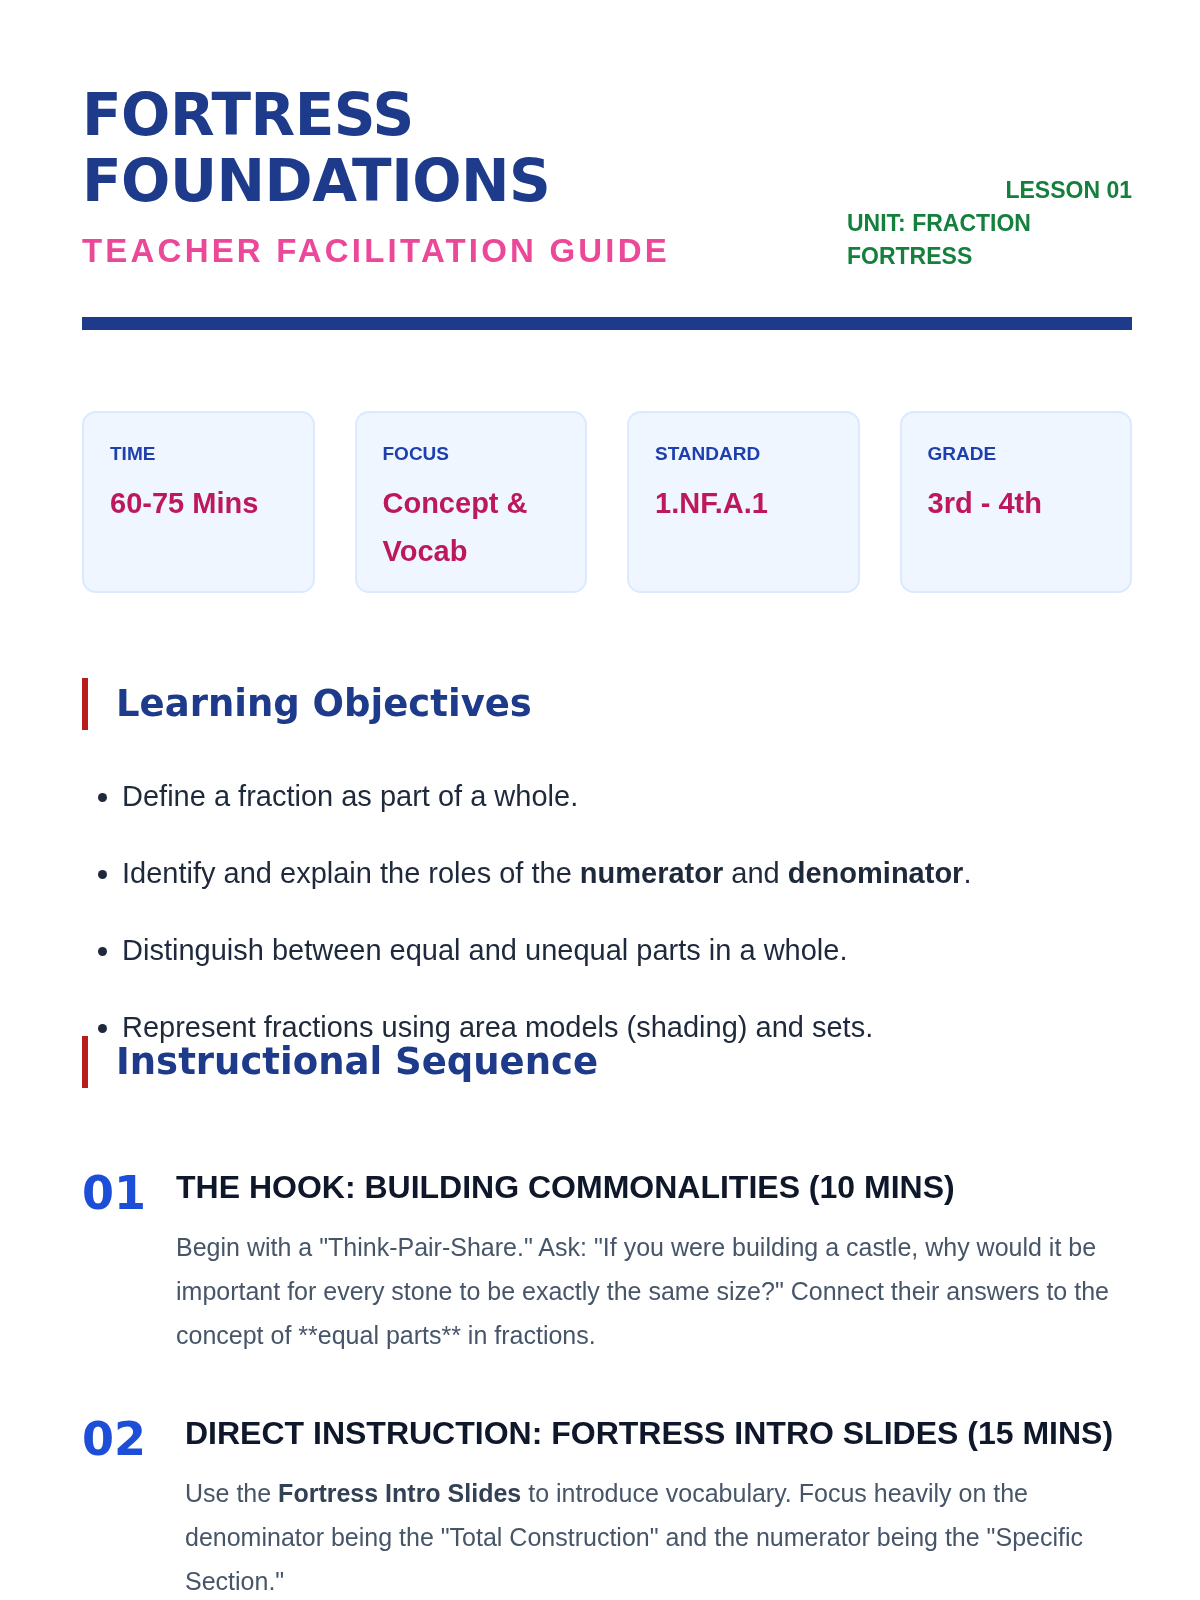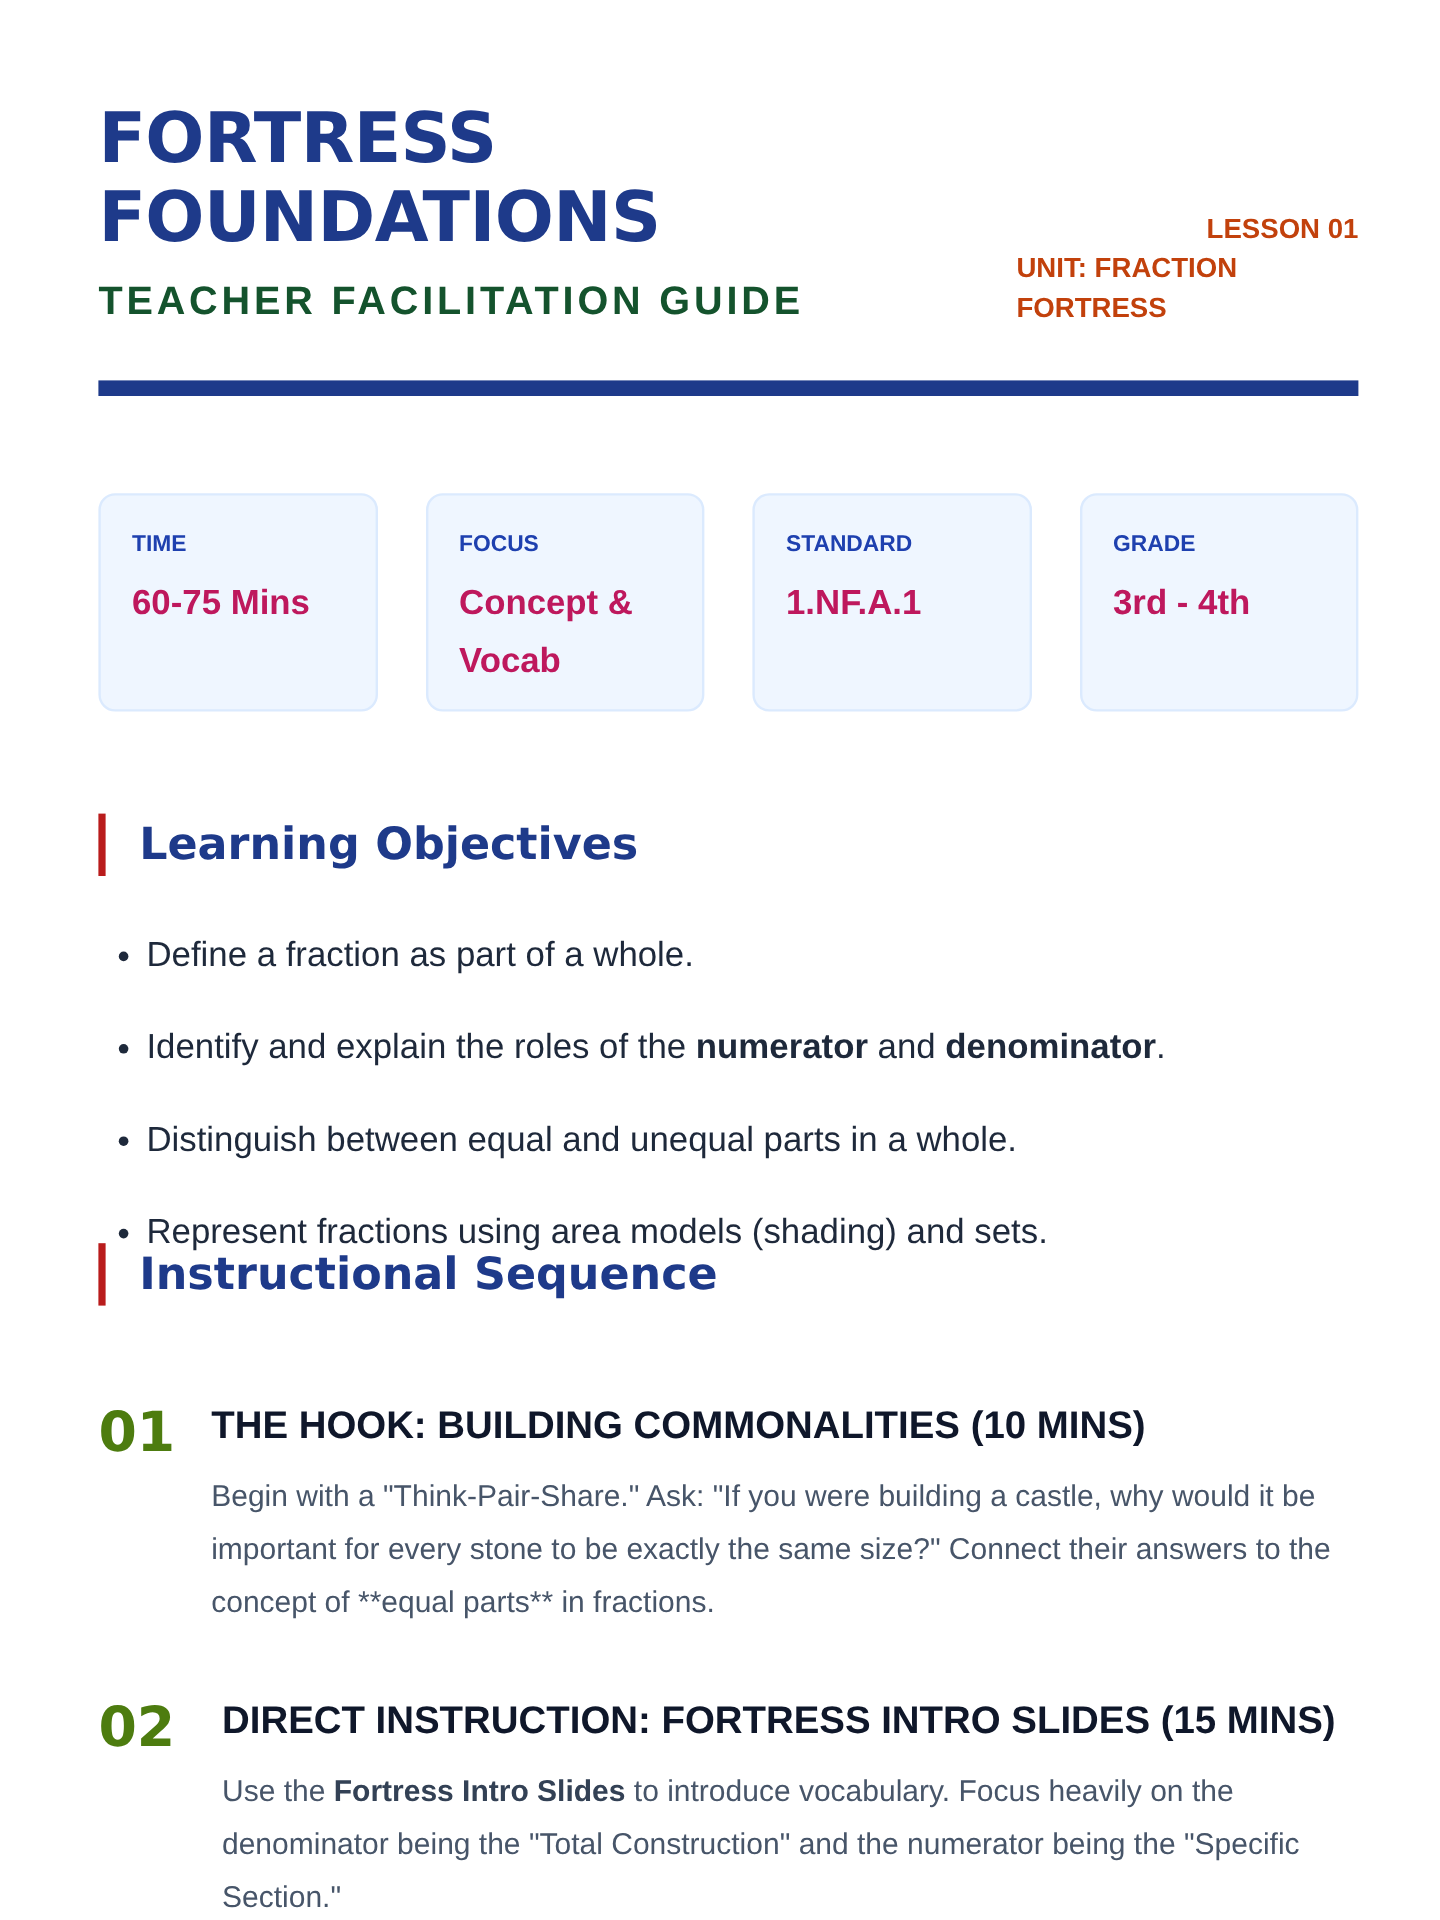--- a/index.html
+++ b/index.html
@@ -1,39 +1,39 @@
 <!DOCTYPE html>
 <html><head>
 <meta charset="utf-8">
 <style>
   html, body { margin: 0; padding: 0; background: #ffffff; }
   body { width: 1200px; height: 1600px; overflow: hidden; font-family: "Liberation Sans", sans-serif; color: #1e293b; }
 
   .header { position: relative; height: 380px; }
   .title { position: absolute; left: 82px; top: 82px; margin: 0; font-family: "DejaVu Sans", sans-serif; font-weight: 700; font-size: 58px; line-height: 66px; color: #1e3a8a; letter-spacing: -0.5px; }
-  .subtitle { position: absolute; left: 82px; top: 232px; margin: 0; font-family: "Liberation Sans", sans-serif; font-weight: 700; font-size: 33px; letter-spacing: 3.2px; color: #14532d; }
-  .meta { position: absolute; right: 68px; top: 174px; width: 285px; text-align: right; font-weight: 700; font-size: 23px; color: #c2410c; line-height: 33px; }
+  .subtitle { position: absolute; left: 82px; top: 232px; margin: 0; font-family: "Liberation Sans", sans-serif; font-weight: 700; font-size: 33px; letter-spacing: 3.2px; color: #ec4899; }
+  .meta { position: absolute; right: 68px; top: 174px; width: 285px; text-align: right; font-weight: 700; font-size: 23px; color: #15803d; line-height: 33px; }
   .meta .unit { text-align: left; }
   .rule { position: absolute; left: 82px; right: 68px; top: 317px; height: 13px; background: #1e3a8a; }
 
   .cards { position: absolute; top: 411px; left: 82px; right: 68px; display: flex; gap: 40px; }
   .card { flex: 1; height: 182px; background: #eff6ff; border: 2px solid #dbeafe; border-radius: 14px; box-sizing: border-box; padding: 30px 26px; }
   .card-label { font-weight: 700; font-size: 19px; color: #1e40af; }
   .card-value { margin-top: 14px; font-weight: 700; font-size: 29px; line-height: 48px; color: #be185d; }
 
   .section-h { position: absolute; left: 82px; margin: 0; border-left: 6px solid #b91c1c; padding-left: 28px; font-family: "DejaVu Sans", sans-serif; font-weight: 700; font-size: 37px; line-height: 52px; color: #1e3a8a; }
   .sec1 { top: 678px; }
   .sec2 { top: 1036px; }
 
   .obj-list { position: absolute; left: 82px; top: 756px; margin: 0; padding: 0 0 0 40px; font-size: 29px; color: #1e293b; }
   .obj-list li { height: 61px; line-height: 48px; margin-top: 16px; }
   .obj-list b { font-weight: 700; }
 
   .step { position: absolute; left: 82px; right: 68px; }
-  .step-num { position: absolute; left: 0; top: 0; font-family: "DejaVu Sans", sans-serif; font-weight: 700; font-size: 46px; color: #4d7c0f; line-height: 60px; }
+  .step-num { position: absolute; left: 0; top: 0; font-family: "DejaVu Sans", sans-serif; font-weight: 700; font-size: 46px; color: #1d4ed8; line-height: 60px; }
   .step-title { margin: 0; font-weight: 700; font-size: 32px; line-height: 48px; color: #0f172a; }
   .step-body { margin: 14px 0 0 0; font-size: 25px; line-height: 44px; color: #475569; }
   .step-body b { color: #334155; }
   .step1 { top: 1163px; }
   .step1 .content { margin-left: 94px; }
   .step2 { top: 1409px; }
   .step2 .content { margin-left: 103px; }
 </style>
 </head>
 <body>

